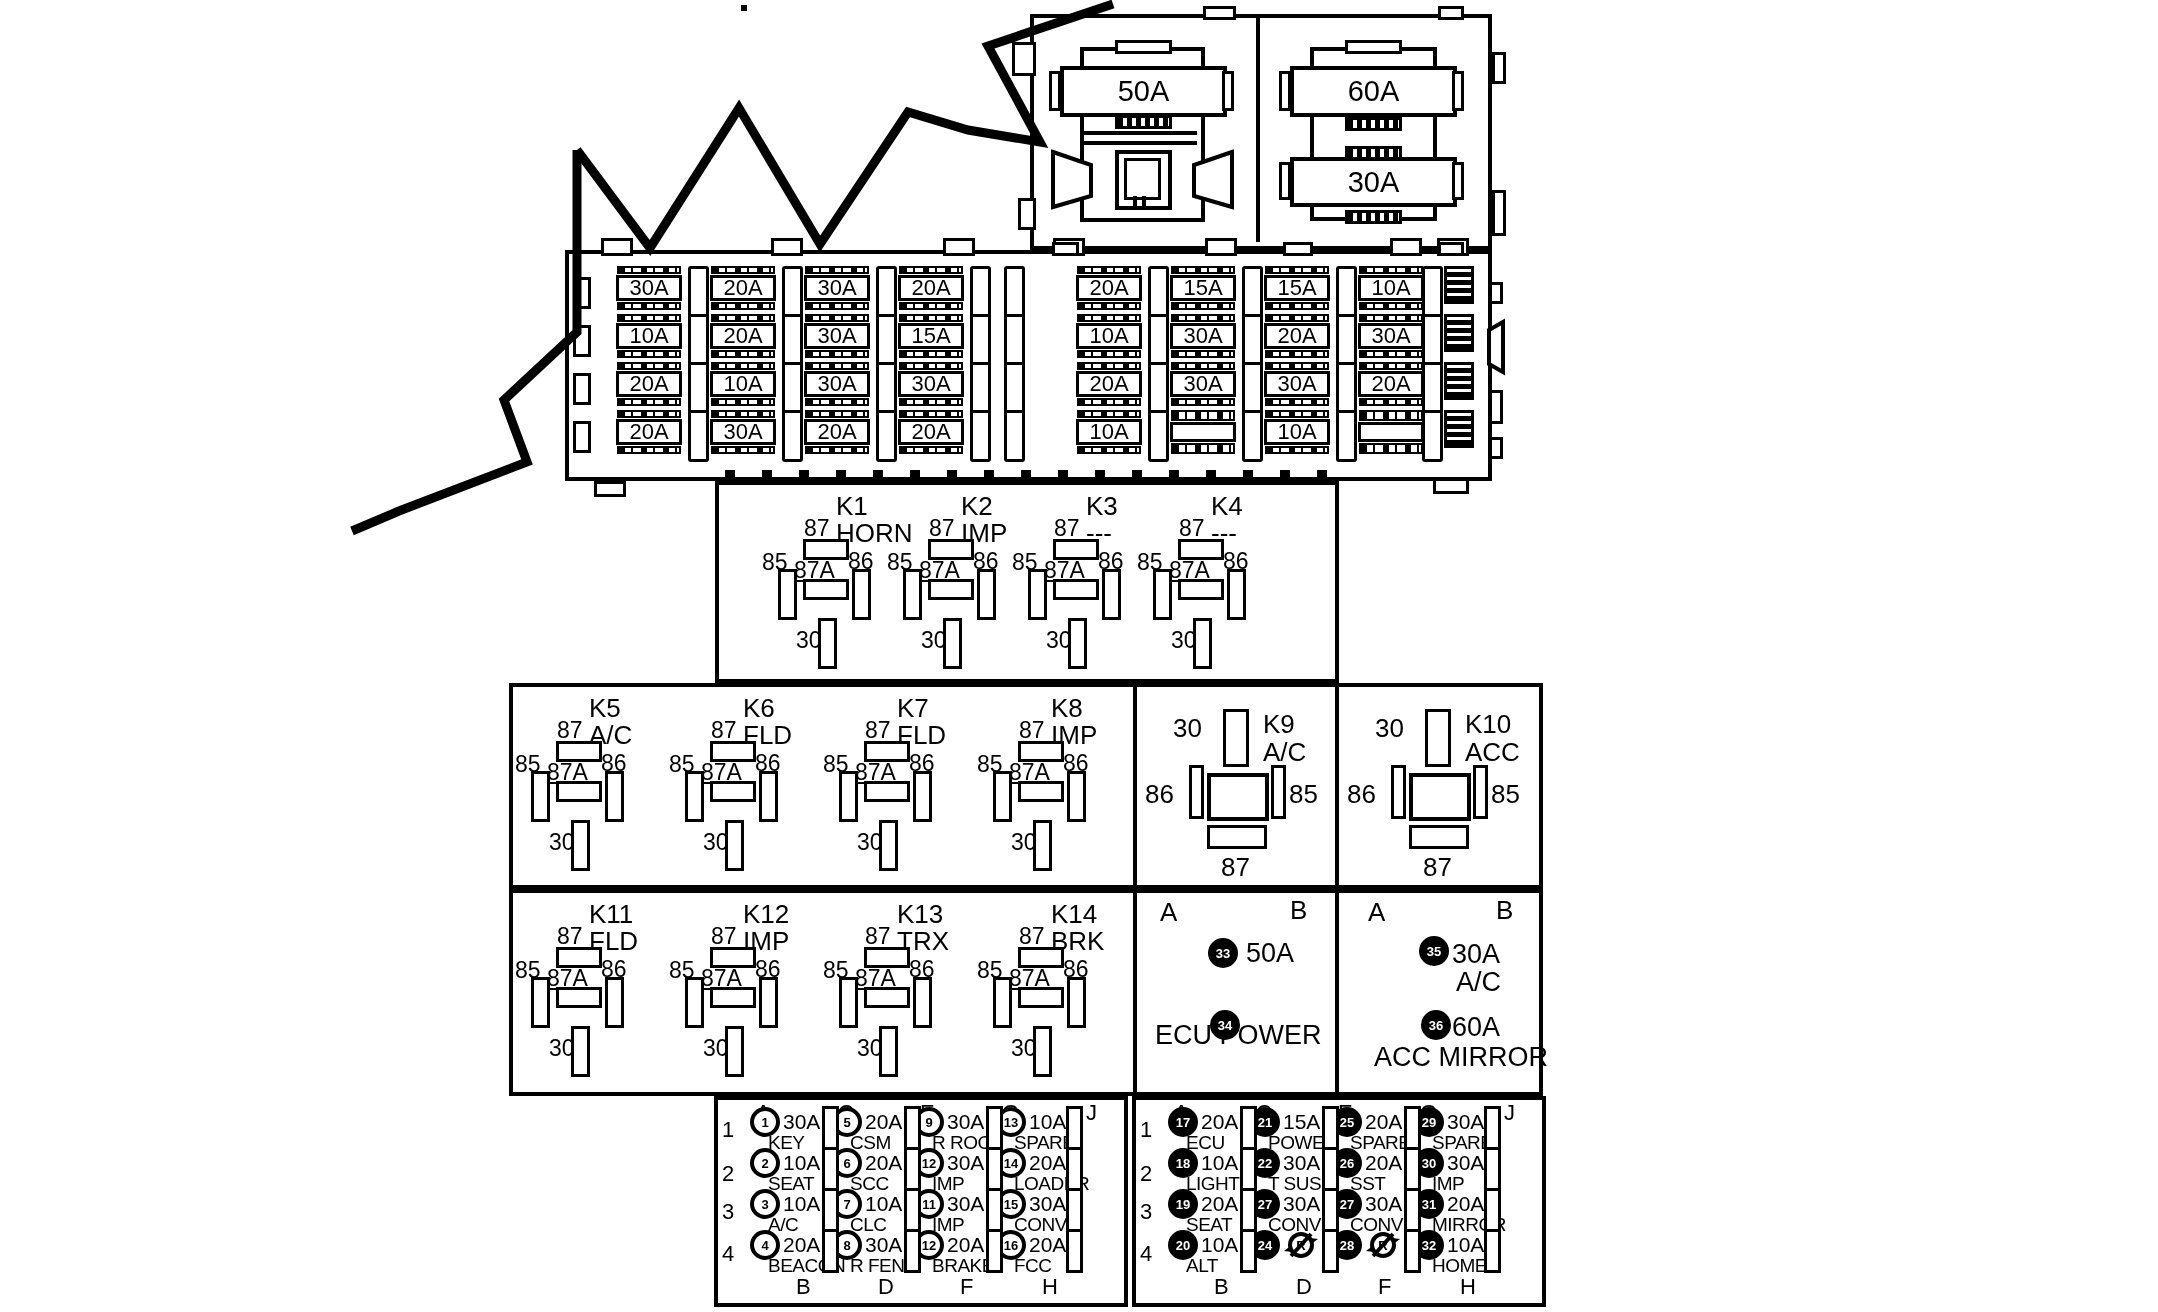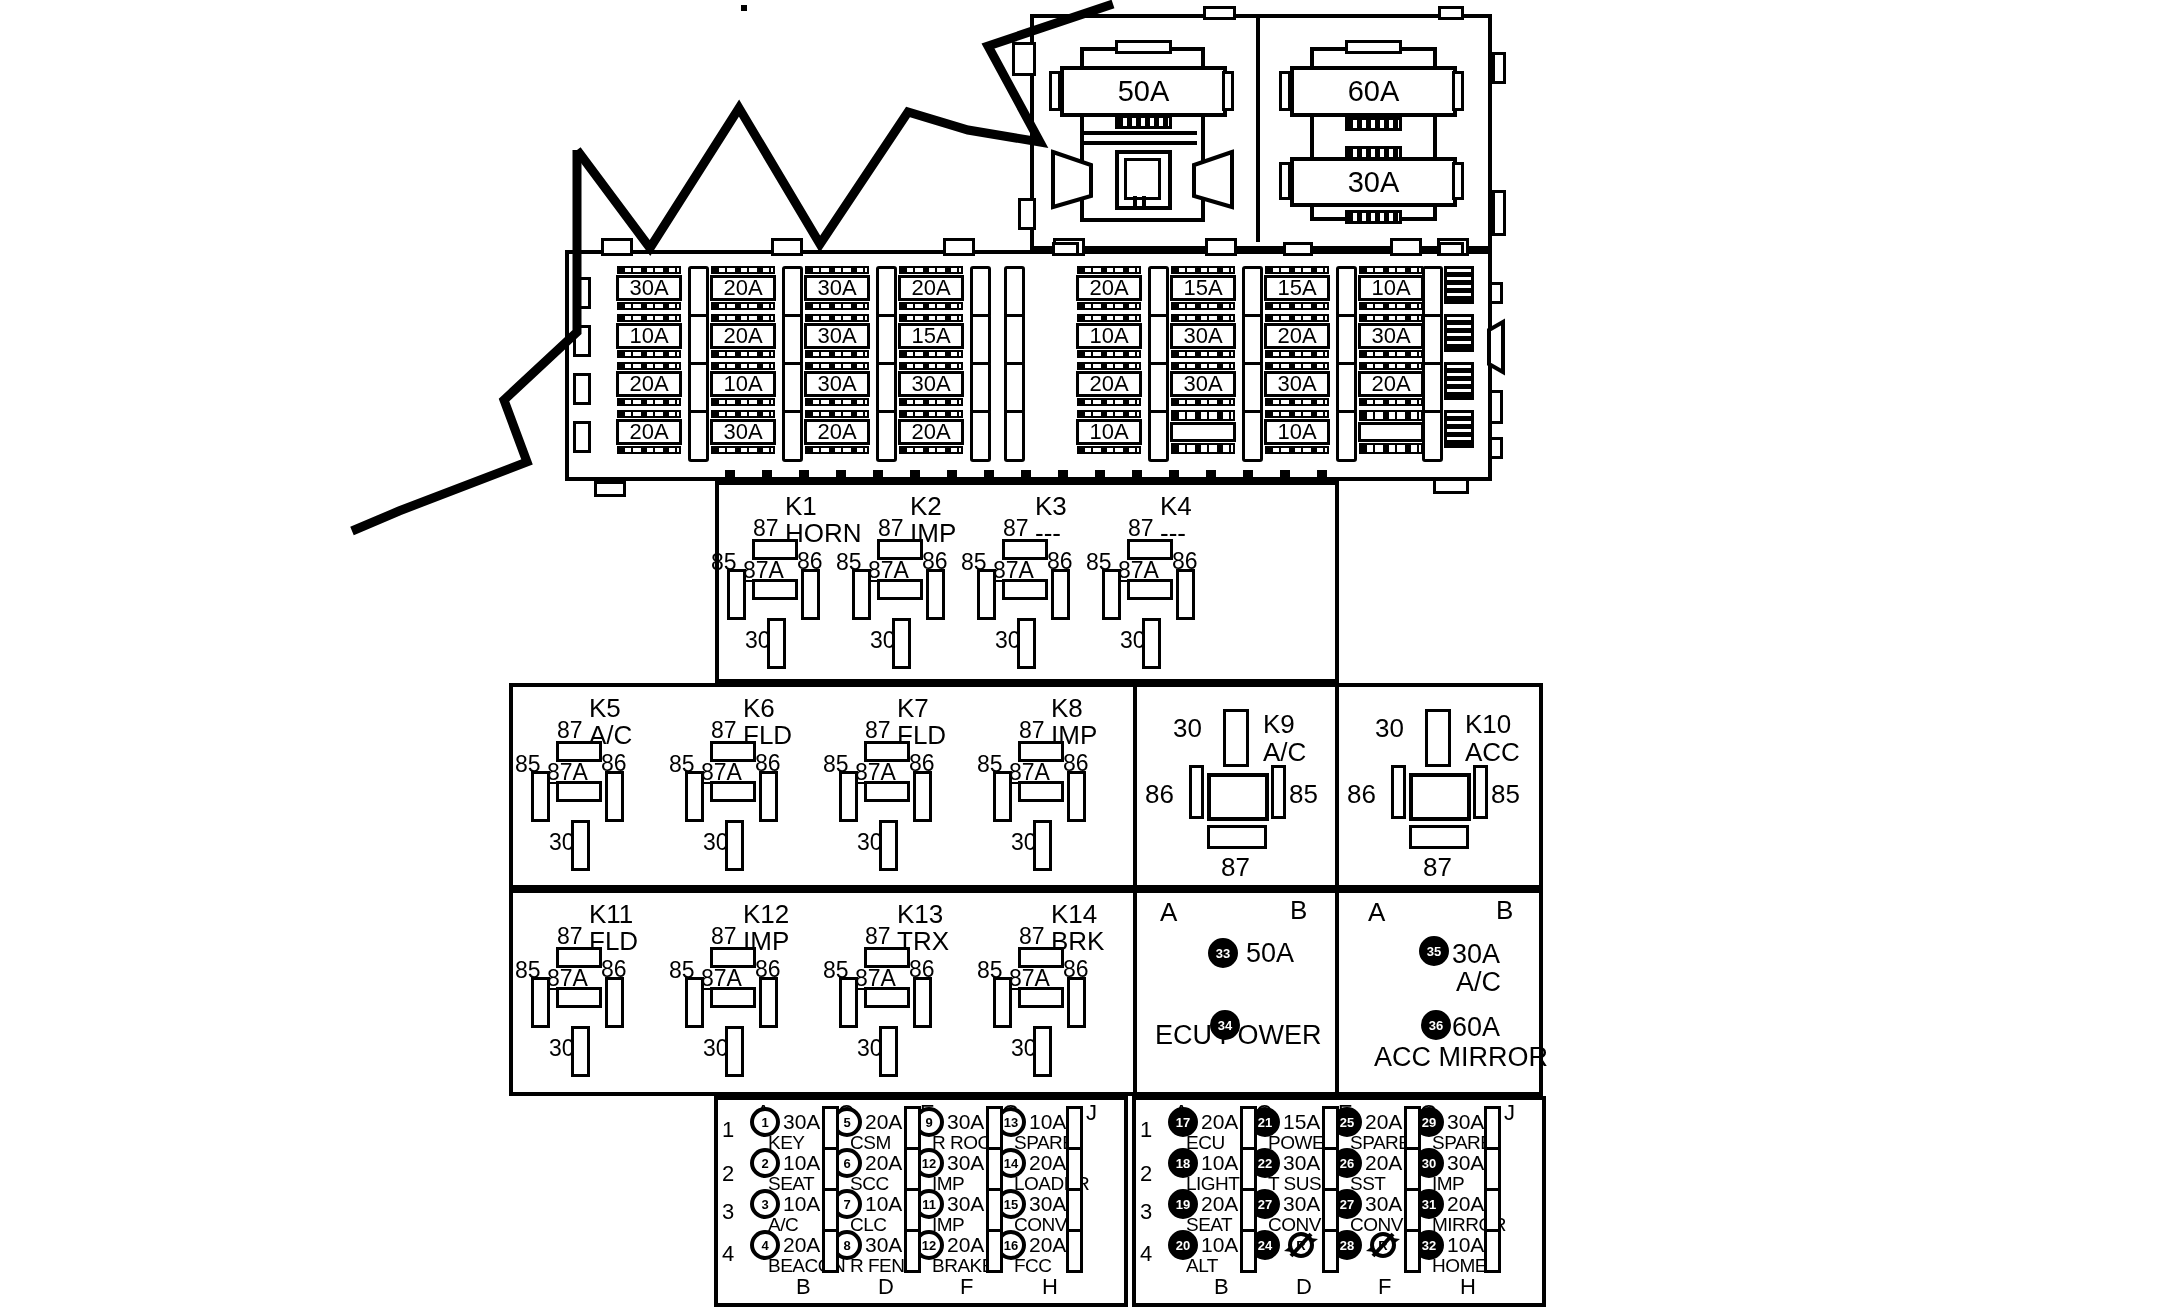--- a/index.html
+++ b/index.html
@@ -297,21 +297,21 @@
         <div class="hatch"></div>
       </div>
 
       <div class="fuse">
         <div class="hatch"></div>
         <div class="flabel"></div>
         <div class="hatch"></div>
       </div>
     </div>
 
-  <div class="krow" id="krow1" style="left:709px;top:485px;width:500px">
+  <div class="krow" id="krow1" style="left:760px;top:485px;width:500px">
 
       <div class="kcell">
         <span class="kid">K1</span>
         <span class="kfn">HORN</span>
         <span class="plab l87">87</span>
         <div class="pin r87"></div>
         <span class="plab l85">85</span>
         <span class="plab l86">86</span>
         <span class="plab l87a">87A</span>
         <div class="pin r85"></div>

